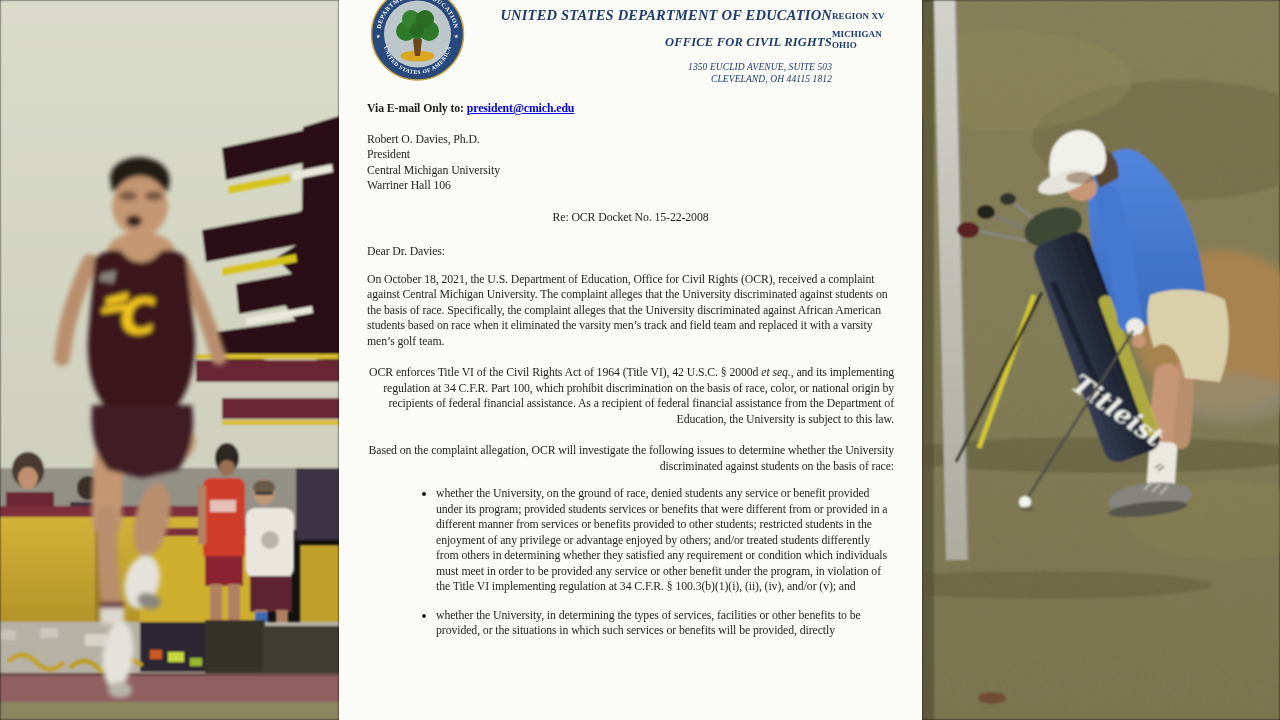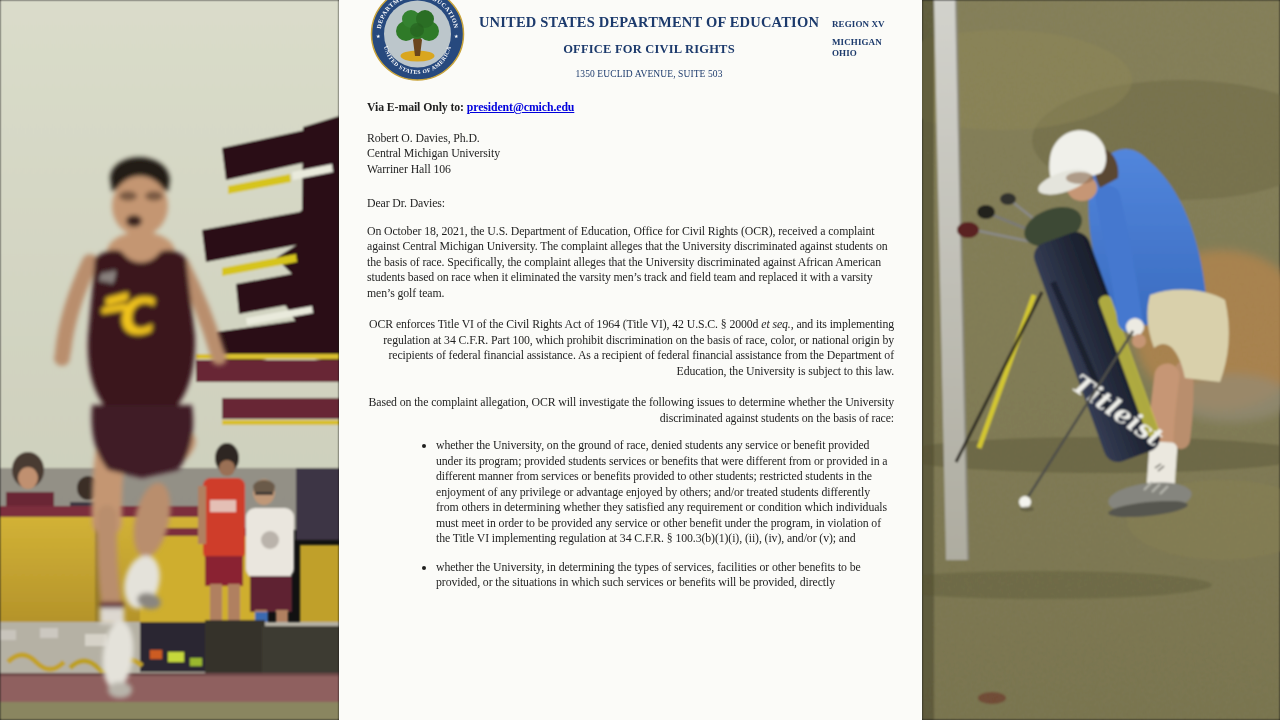--- a/index.html
+++ b/index.html
@@ -9,26 +9,26 @@
   .photo-right{left:922px;width:358px;}
 
   
   .doc{position:absolute;left:339px;top:0;width:583px;height:720px;background:#fbfbf8;
        overflow:hidden;color:#1f1f1f;
        font-family:"Liberation Serif","DejaVu Serif",serif;font-size:11.8px;
        letter-spacing:-0.1px;line-height:15.5px;}
   .doc-inner{padding:0 28px;}
   .letterhead{display:flex;align-items:flex-start;}
   .seal{width:97px;height:84px;flex:0 0 auto;margin-left:2px;}
-  .lh-center{flex:1;text-align:center;color:#1c3a6c;padding-top:14px;}
+  .lh-center{flex:1;text-align:right;color:#1c3a6c;padding-top:7px;font-style:italic;}
   .lh-agency{font-size:14.5px;font-weight:bold;letter-spacing:.2px;line-height:17px;}
   .lh-office{font-size:12.5px;font-weight:bold;letter-spacing:.2px;line-height:15px;margin-top:11px;}
   .lh-addr{font-size:9.5px;line-height:11.5px;margin-top:12px;letter-spacing:.1px;}
   .lh-region{flex:0 0 auto;width:62px;color:#1c3a6c;font-size:9px;font-weight:bold;
-             line-height:11px;padding-top:19px;letter-spacing:.1px;}
+             line-height:11px;padding-top:11px;letter-spacing:.1px;}
   .lh-states{margin-top:7px;}
   .date-line{text-align:center;margin-top:10px;}
   .via-line{margin-top:16px;font-weight:bold;}
   .via-line .email-link{color:#0000dd;font-weight:bold;}
   .recipient{margin-top:15px;}
   .re-line{text-align:center;margin-top:16px;}
   .salutation{margin-top:19px;}
   p.para{margin:12px 0 0;}
   p.para + p.para{margin-top:16px;text-align:right;}
   .it{font-style:italic;}
@@ -199,43 +199,46 @@
             <textPath href="#arcBot" startOffset="50%" text-anchor="middle">UNITED STATES OF AMERICA</textPath>
           </text>
           <text x="7" y="38" font-size="5" fill="#ffffff">★</text>
           <text x="85" y="38" font-size="5" fill="#ffffff">★</text>
         </svg>
         <div class="lh-center">
           <div class="lh-agency">UNITED STATES DEPARTMENT OF EDUCATION</div>
           <div class="lh-office">OFFICE FOR CIVIL RIGHTS</div>
           <div class="lh-addr">
             <div>1350 EUCLID AVENUE, SUITE 503</div>
+            <div>CLEVELAND, OH 44115 1812</div>
           </div>
         </div>
         <div class="lh-region">
           <div>REGION XV</div>
           <div class="lh-states">
             <div>MICHIGAN</div>
             <div>OHIO</div>
           </div>
         </div>
       </div>
 
 
       <div class="via-line">
         <span>Via E-mail Only to: </span>
         <a class="email-link" href="#">president@cmich.edu</a>
       </div>
 
       <div class="recipient">
         <div>Robert O. Davies, Ph.D.</div>
+        <div>President</div>
         <div>Central Michigan University</div>
         <div>Warriner Hall 106</div>
       </div>
 
+      <div class="re-line">Re:  OCR Docket No. 15-22-2008</div>
       <div class="salutation">Dear Dr. Davies:</div>
 
       <p class="para">On October 18, 2021, the U.S. Department of Education, Office for Civil Rights (OCR), received a complaint against Central Michigan University.  The complaint alleges that the University discriminated against students on the basis of race.  Specifically, the complaint alleges that the University discriminated against African American students based on race when it eliminated the varsity men’s track and field team and replaced it with a varsity men’s golf team.</p>
       <p class="para"><span>OCR enforces Title VI of the Civil Rights Act of 1964 (Title VI), 42 U.S.C. § 2000d </span><span class="it">et seq.</span><span>, and its implementing regulation at 34 C.F.R. Part 100, which prohibit discrimination on the basis of race, color, or national origin by recipients of federal financial assistance.  As a recipient of federal financial assistance from the Department of Education, the University is subject to this law.</span></p>
       <p class="para">Based on the complaint allegation, OCR will investigate the following issues to determine whether the University discriminated against students on the basis of race:</p>
 
       <ul class="issues">
         <li>whether the University, on the ground of race, denied students any service or benefit provided under its program; provided students services or benefits that were different from or provided in a different manner from services or benefits provided to other students; restricted students in the enjoyment of any privilege or advantage enjoyed by others; and/or treated students differently from others in determining whether they satisfied any requirement or condition which individuals must meet in order to be provided any service or other benefit under the program, in violation of the Title VI implementing regulation at 34 C.F.R. § 100.3(b)(1)(i), (ii), (iv), and/or (v); and</li>
         <li>whether the University, in determining the types of services, facilities or other benefits to be provided, or the situations in which such services or benefits will be provided, directly</li>
       </ul>

